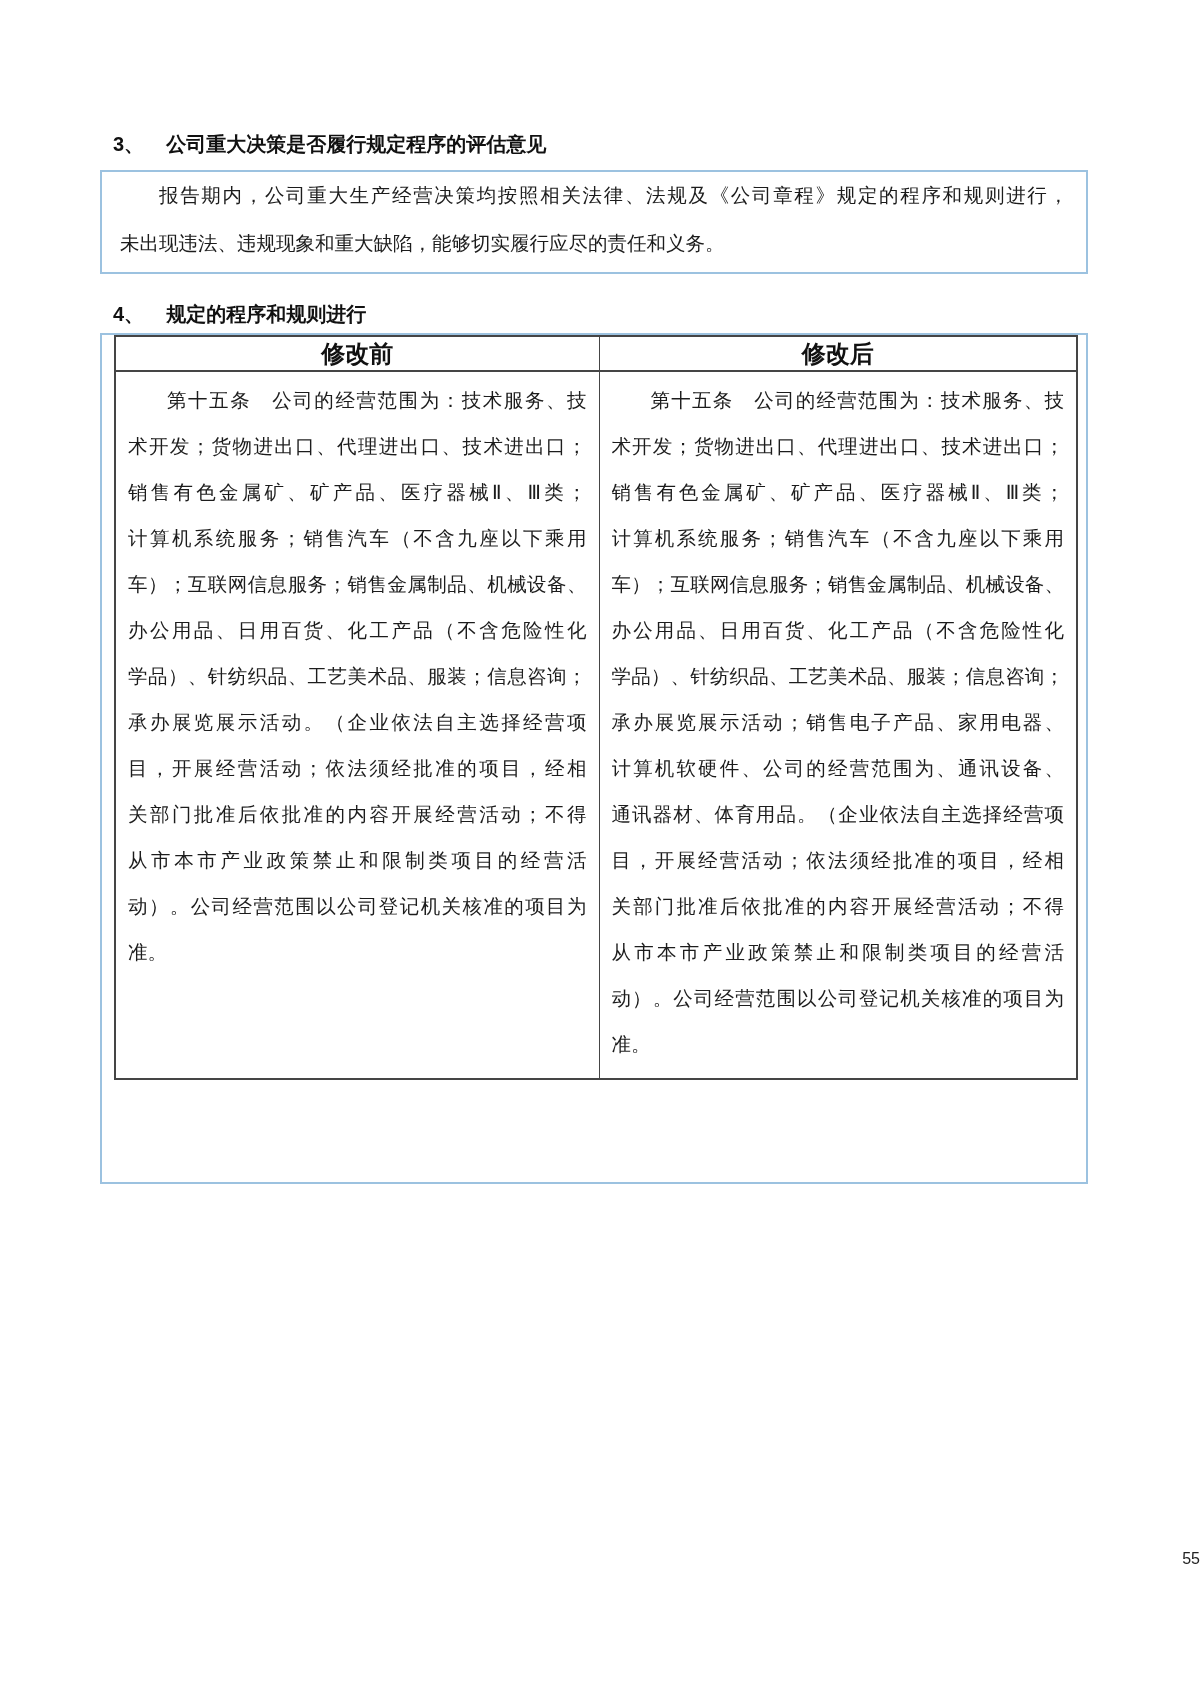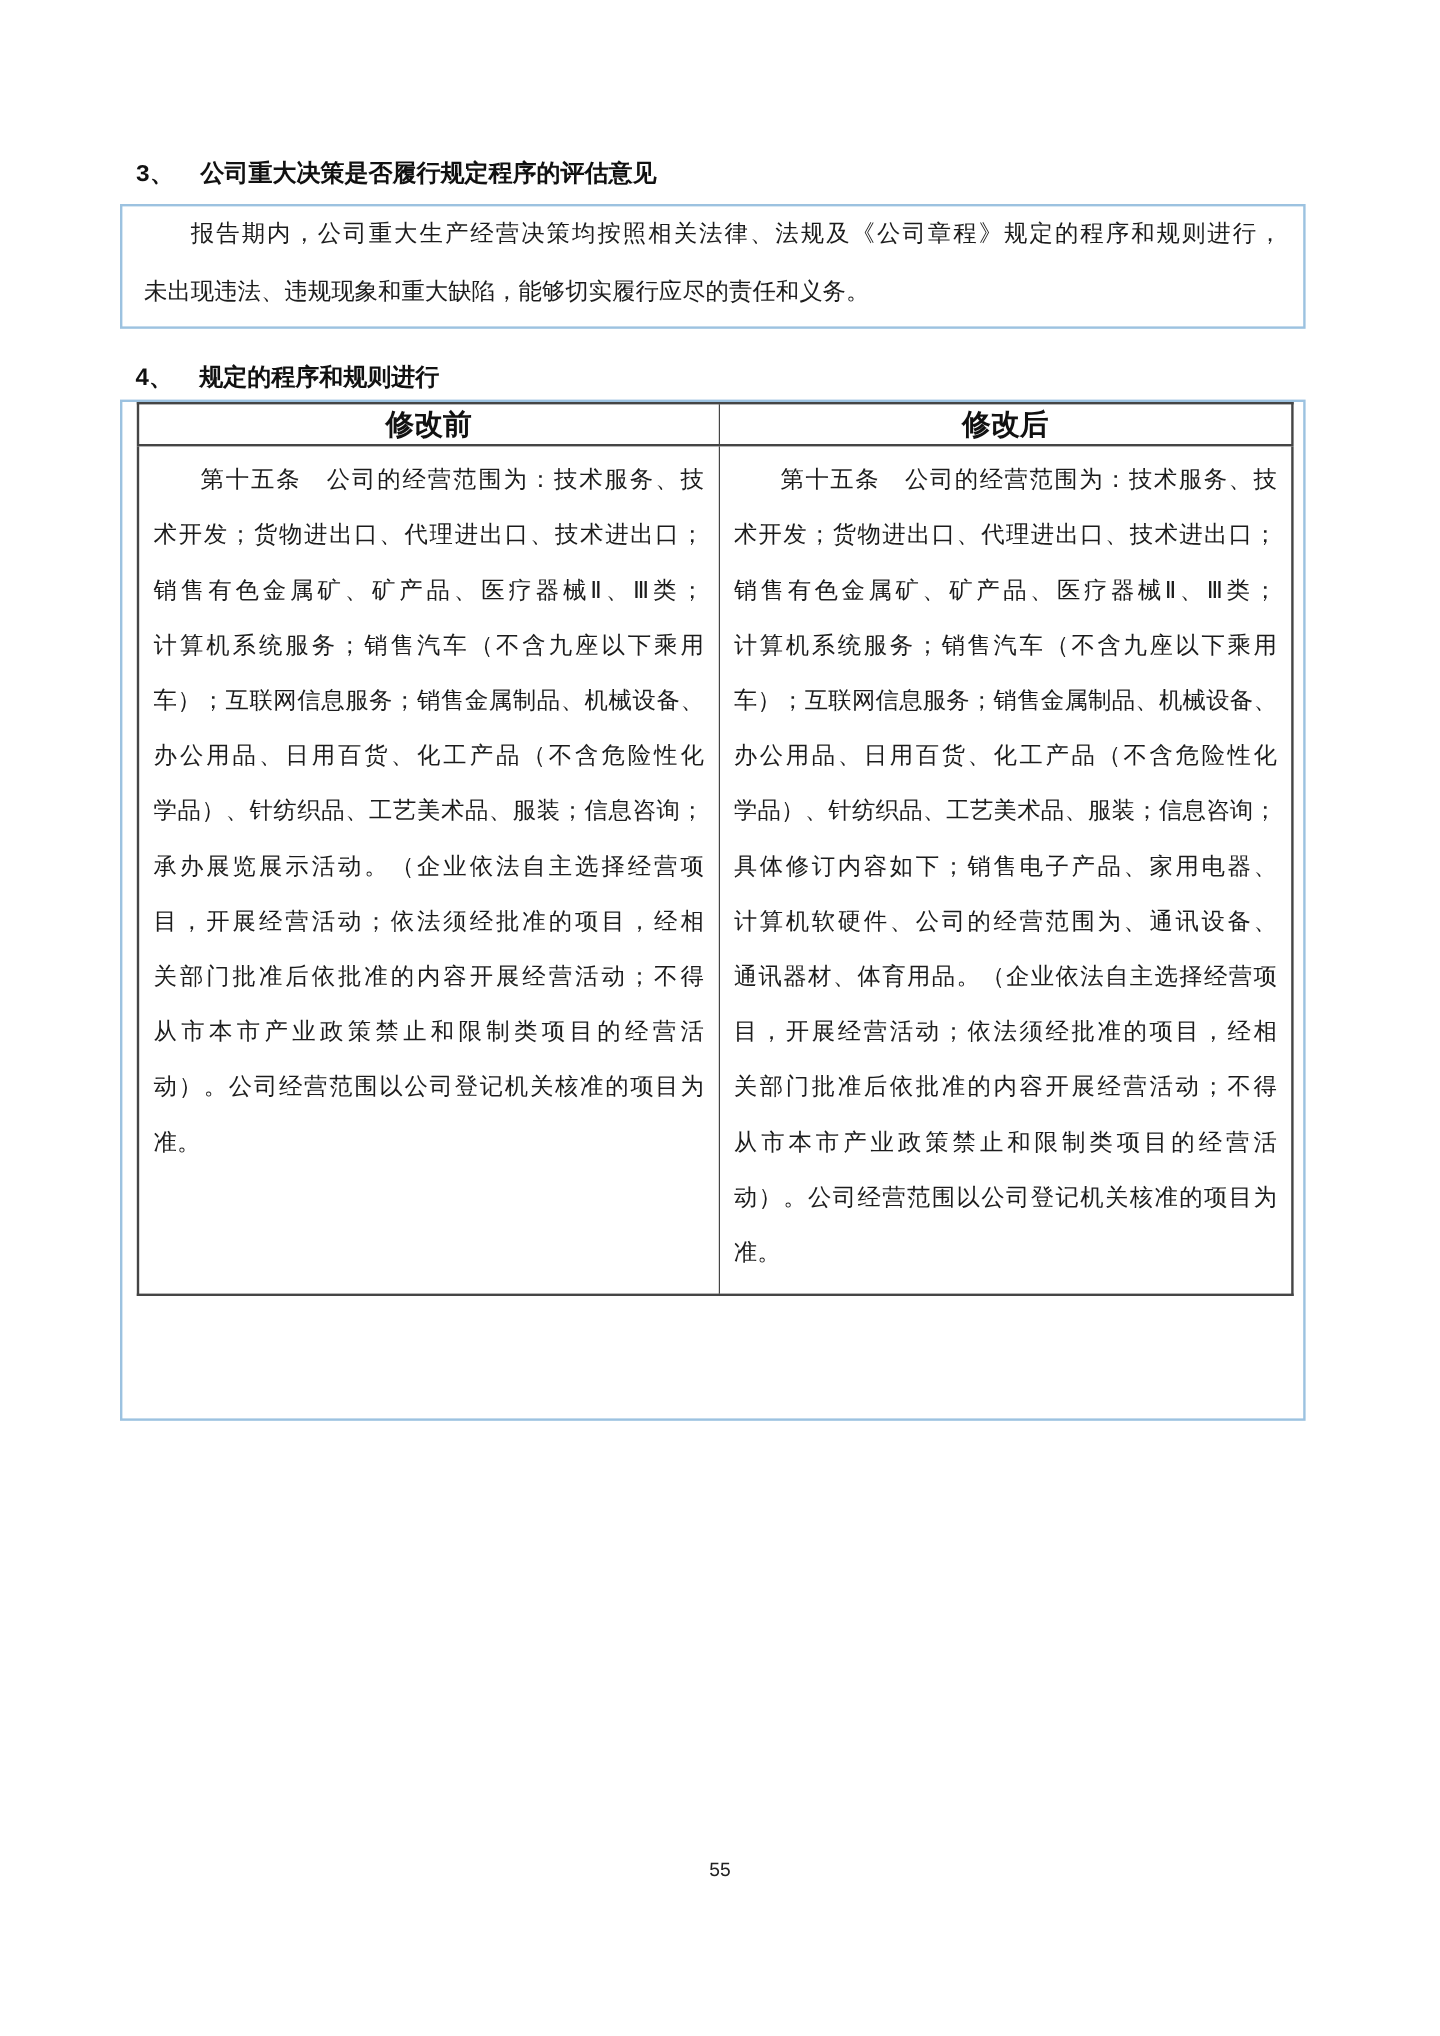--- a/index.html
+++ b/index.html
@@ -22,21 +22,21 @@
     position: absolute;
     left: 113px;
     width: 975px;
     font-family: "Liberation Sans", sans-serif;
     font-weight: bold;
     font-size: 20px;
     color: #111;
     white-space: nowrap;
   }
   .heading .hnum { display: inline-block; margin-right: 22px; }
-  .h3 { top: 131px; font-family: Liberation Mono, monospace; }
+  .h3 { top: 131px; }
   .h4 { top: 301px; }
   .box {
     position: absolute;
     left: 100px;
     width: 988px;
     border: 2px solid var(--box-border);
     box-sizing: border-box;
     background: #ffffff;
   }
   .box1 { top: 170px; height: 104px; }
@@ -79,21 +79,21 @@
   }
   .amend-table td:last-child { border-right: none; }
   .amend-table col.c1 { width: 484px; }
   .amend-table col.c2 { width: 478px; }
   .cell-lines { line-height: 46px; }
   .page-number {
     position: absolute;
     top: 1550px;
     left: 0;
     width: 100%;
-    text-align: center;
+    text-align: right;
     font-family: "Liberation Sans", sans-serif;
     font-size: 16px;
     color: #222;
   }
 </style>
 </head>
 <body>
 
 <div class="page">
 
@@ -146,21 +146,21 @@
           </td>
           <td>
             <div class="lines cell-lines">
                 <div>第十五条　公司的经营范围为：技术服务、技</div>
                 <div>术开发；货物进出口、代理进出口、技术进出口；</div>
                 <div>销售有色金属矿、矿产品、医疗器械Ⅱ、Ⅲ类；</div>
                 <div>计算机系统服务；销售汽车（不含九座以下乘用</div>
                 <div>车）；互联网信息服务；销售金属制品、机械设备、</div>
                 <div>办公用品、日用百货、化工产品（不含危险性化</div>
                 <div>学品）、针纺织品、工艺美术品、服装；信息咨询；</div>
-                <div>具体修订内容如下；销售电子产品、家用电器、</div>
+                <div>承办展览展示活动；销售电子产品、家用电器、</div>
                 <div>计算机软硬件、公司的经营范围为、通讯设备、</div>
                 <div>通讯器材、体育用品。（企业依法自主选择经营项</div>
                 <div>目，开展经营活动；依法须经批准的项目，经相</div>
                 <div>关部门批准后依批准的内容开展经营活动；不得</div>
                 <div>从市本市产业政策禁止和限制类项目的经营活</div>
                 <div>动）。公司经营范围以公司登记机关核准的项目为</div>
                 <div>准。</div>
               </div>
           </td>
         </tr>

